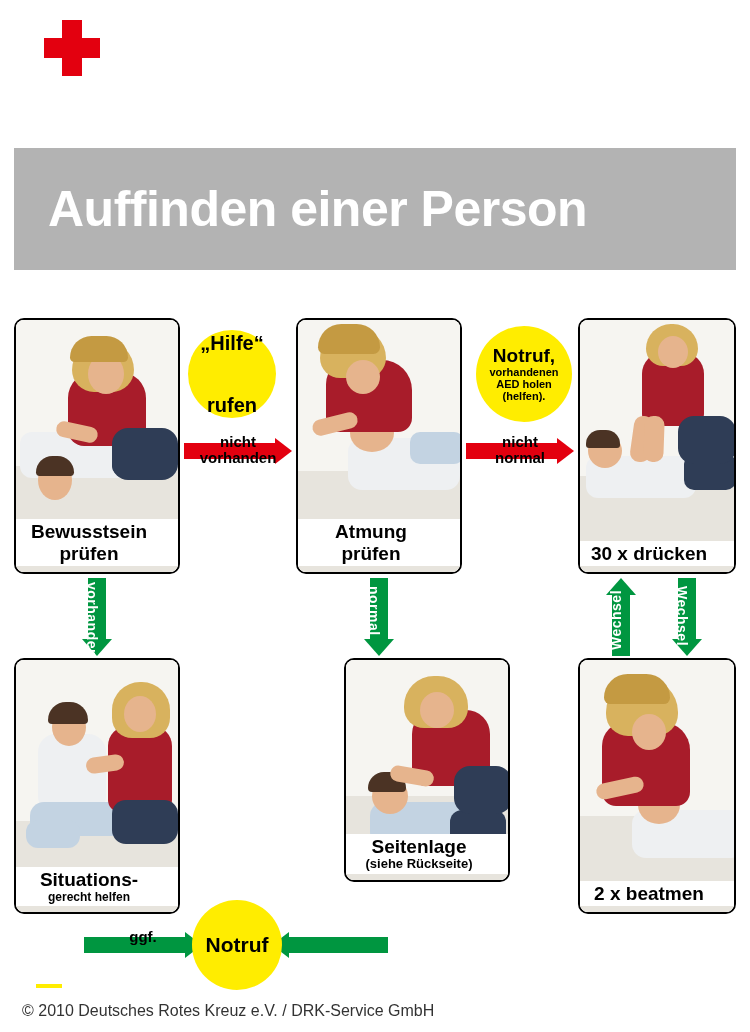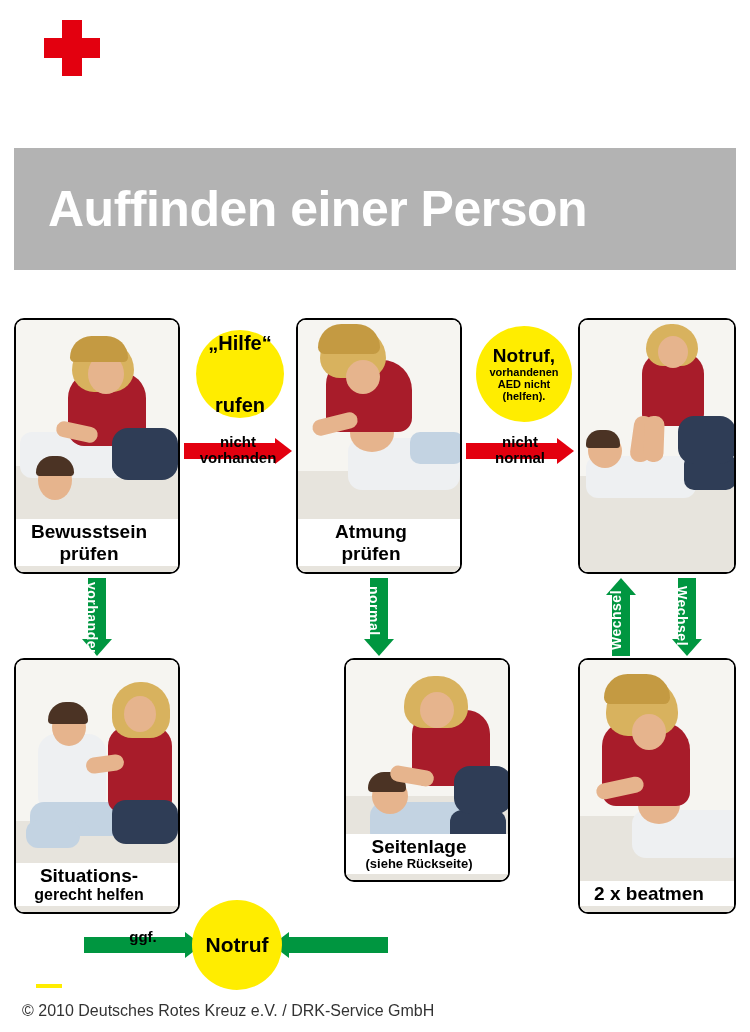--- a/index.html
+++ b/index.html
@@ -324,20 +324,21 @@
       <div class="sh hair-dark" style="left:6px; top:110px; width:34px; height:18px; border-radius:14px 14px 3px 3px;"></div>
 
       <div class="sh shirt-red" style="left:62px; top:32px; width:62px; height:74px; border-radius:22px 22px 12px 12px;"></div>
       <div class="sh hair-blond" style="left:66px; top:4px; width:52px; height:42px; border-radius:26px 26px 18px 18px;"></div>
       <div class="sh skin ellipse" style="left:78px; top:16px; width:30px; height:32px;"></div>
       <div class="sh jeans" style="left:98px; top:96px; width:58px; height:48px; border-radius:16px;"></div>
       <div class="sh skin" style="left:52px; top:96px; width:20px; height:46px; border-radius:9px; transform:rotate(8deg);"></div>
       <div class="sh skin" style="left:64px; top:96px; width:20px; height:46px; border-radius:9px; transform:rotate(2deg);"></div>
     </div>
   </div>
+  <div class="caption">30 x drücken</div>
 </div>
 
 <div class="panel" style="left:14px; top:658px; width:166px; height:256px;">
   <div class="photo">
     <div class="scene">
       <div class="sh" style="left:0; top:0; width:100%; height:64%; background:#f6f5f1;"></div>
       <div class="sh" style="left:0; top:64%; width:100%; height:36%; background:#e7e4dd;"></div>
 
       <div class="sh shirt-white" style="left:22px; top:74px; width:68px; height:80px; border-radius:18px;"></div>
       <div class="sh skin ellipse" style="left:36px; top:48px; width:34px; height:38px;"></div>
@@ -347,21 +348,21 @@
 
       <div class="sh shirt-red" style="left:92px; top:66px; width:64px; height:86px; border-radius:20px 20px 12px 12px;"></div>
       <div class="sh hair-blond" style="left:96px; top:22px; width:58px; height:56px; border-radius:28px 28px 20px 20px;"></div>
       <div class="sh skin ellipse" style="left:108px; top:36px; width:32px; height:36px;"></div>
       <div class="sh jeans" style="left:96px; top:140px; width:66px; height:44px; border-radius:14px;"></div>
       <div class="sh skin" style="left:70px; top:96px; width:38px; height:16px; border-radius:8px; transform:rotate(-8deg);"></div>
     </div>
   </div>
   <div class="caption">
     <span>Situations-</span>
-    <span class="sub" style="font-size:16px;">gerecht helfen</span>
+    <span class="sub" style="font-size:12px;">gerecht helfen</span>
   </div>
 </div>
 
 <div class="panel" style="left:296px; top:658px; width:166px; height:224px;margin-left:48px;">
   <div class="photo">
     <div class="scene">
       <div class="sh" style="left:0; top:0; width:100%; height:62%; background:#f6f5f1;"></div>
       <div class="sh" style="left:0; top:62%; width:100%; height:38%; background:#e7e4dd;"></div>
 
       <div class="sh shirt-blue" style="left:24px; top:142px; width:96px; height:44px; border-radius:14px;"></div>
@@ -448,29 +449,29 @@
   <div class="shaft"></div>
   <div class="head"></div>
 </div>
 <div class="arrow-label" style="left:108px; top:929px; width:70px;">ggf.</div>
 
 <div class="arrow-h green left" style="left:272px; top:932px; width:116px;">
   <div class="shaft"></div>
   <div class="head"></div>
 </div>
 
-<div class="bubble" style="left:196px; top:330px; width:88px; height:88px;gap:41px;">
+<div class="bubble" style="left:188px; top:330px; width:88px; height:88px;gap:41px;">
   <div class="b-main">„Hilfe“</div>
   <div class="b-main">rufen</div>
 </div>
 
 <div class="bubble" style="left:476px; top:326px; width:96px; height:96px;">
   <div class="b-main" style="font-size:19px;">Notruf,</div>
   <div class="b-sub">vorhandenen</div>
-  <div class="b-sub">AED nicht</div>
+  <div class="b-sub">AED holen</div>
   <div class="b-sub">(helfen).</div>
 </div>
 
 <div class="bubble" style="left:192px; top:900px; width:90px; height:90px;">
   <div class="b-main" style="font-size:21px;">Notruf</div>
 </div>
 
 <div class="footer-dash"></div>
 <div class="footer">© 2010 Deutsches Rotes Kreuz e.V. / DRK-Service GmbH</div>
 

